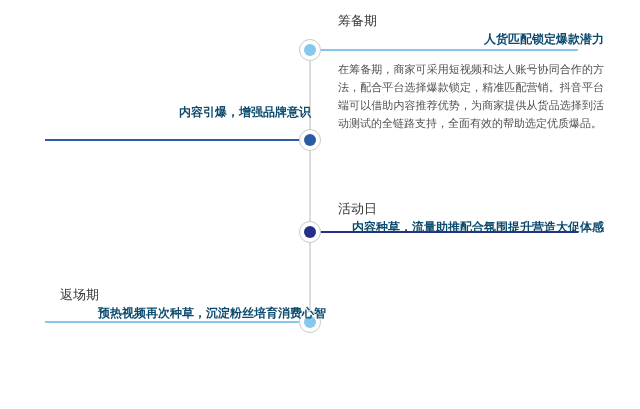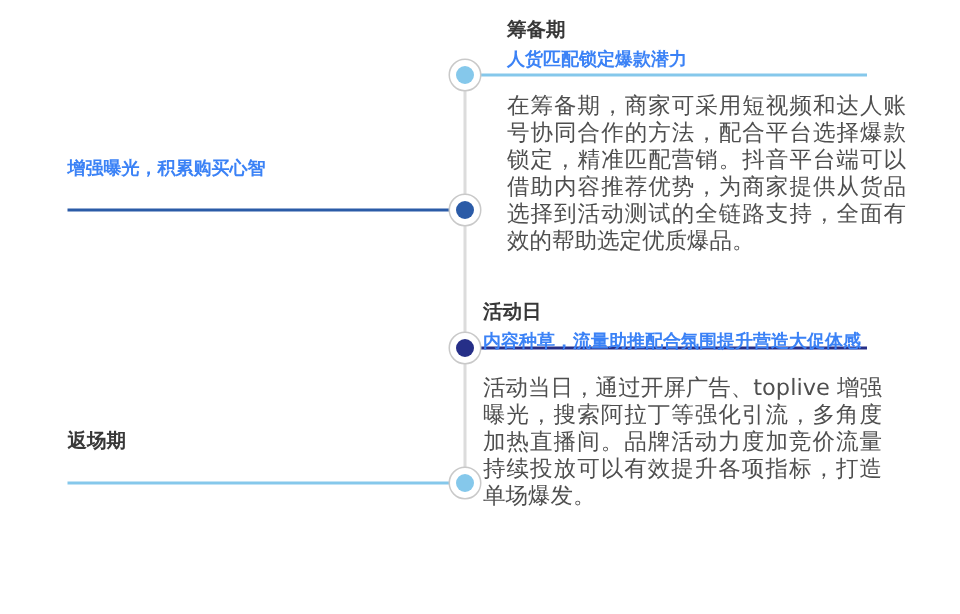--- a/index.html
+++ b/index.html
@@ -45,38 +45,39 @@
     left: 50%;
     top: 50%;
     transform: translate(-50%, -50%);
     width: 12px;
     height: 12px;
     border-radius: 50%;
   }
   .phase { position: absolute; }
   .phase-1 { left: 338px; top: 12px;  width: 266px; }
   .phase-2 { left: 45px;  top: 102px; width: 266px; }
-  .phase-3 { left: 322px; top: 200px; width: 266px; }
-  .phase-4 { left: 45px;  top: 286px; width: 266px; }
+  .phase-3 { left: 338px; top: 200px; width: 266px; }
+  .phase-4 { left: 60px;  top: 286px; width: 266px; }
   .phase-title {
     font-size: 13px;
-    font-weight: bold;
+    font-weight: normal;
     color: #383838;
     line-height: 17px;
     margin: 0;
   }
   .phase-subtitle {
     font-size: 12px;
     font-weight: bold;
-    color: #3b82f6;
+    color: #0c4a6e;
     line-height: 16px;
     margin: 2px 0 0 0;
+    text-align: right;
   }
   .phase-body {
-    font-size: 15px;
+    font-size: 11px;
     color: #4f4f4f;
     line-height: 18px;
     margin: 14px 0 0 0;
     text-align: justify;
   }
 </style>
 </head>
 <body>
 
 <div class="canvas">
@@ -101,26 +102,26 @@
     <div class="node-dot" style="background-color: rgb(133, 200, 235);"></div>
   </div>
 
   <div class="phase phase-1">
     <h3 class="phase-title">筹备期</h3>
     <div class="phase-subtitle">人货匹配锁定爆款潜力</div>
     <p class="phase-body">在筹备期，商家可采用短视频和达人账号协同合作的方法，配合平台选择爆款锁定，精准匹配营销。抖音平台端可以借助内容推荐优势，为商家提供从货品选择到活动测试的全链路支持，全面有效的帮助选定优质爆品。</p>
   </div>
 
   <div class="phase phase-2">
-    <div class="phase-subtitle">增强曝光，积累购买心智</div>
+    <div class="phase-subtitle">内容引爆，增强品牌意识</div>
   </div>
 
   <div class="phase phase-3">
     <h3 class="phase-title">活动日</h3>
     <div class="phase-subtitle">内容种草，流量助推配合氛围提升营造大促体感</div>
-    <p class="phase-body">活动当日，通过开屏广告、toplive 增强曝光，搜索阿拉丁等强化引流，多角度加热直播间。品牌活动力度加竞价流量持续投放可以有效提升各项指标，打造单场爆发。</p>
   </div>
 
   <div class="phase phase-4">
     <h3 class="phase-title">返场期</h3>
+    <div class="phase-subtitle">预热视频再次种草，沉淀粉丝培育消费心智</div>
   </div>
 
 </div>
 
 </body></html>

